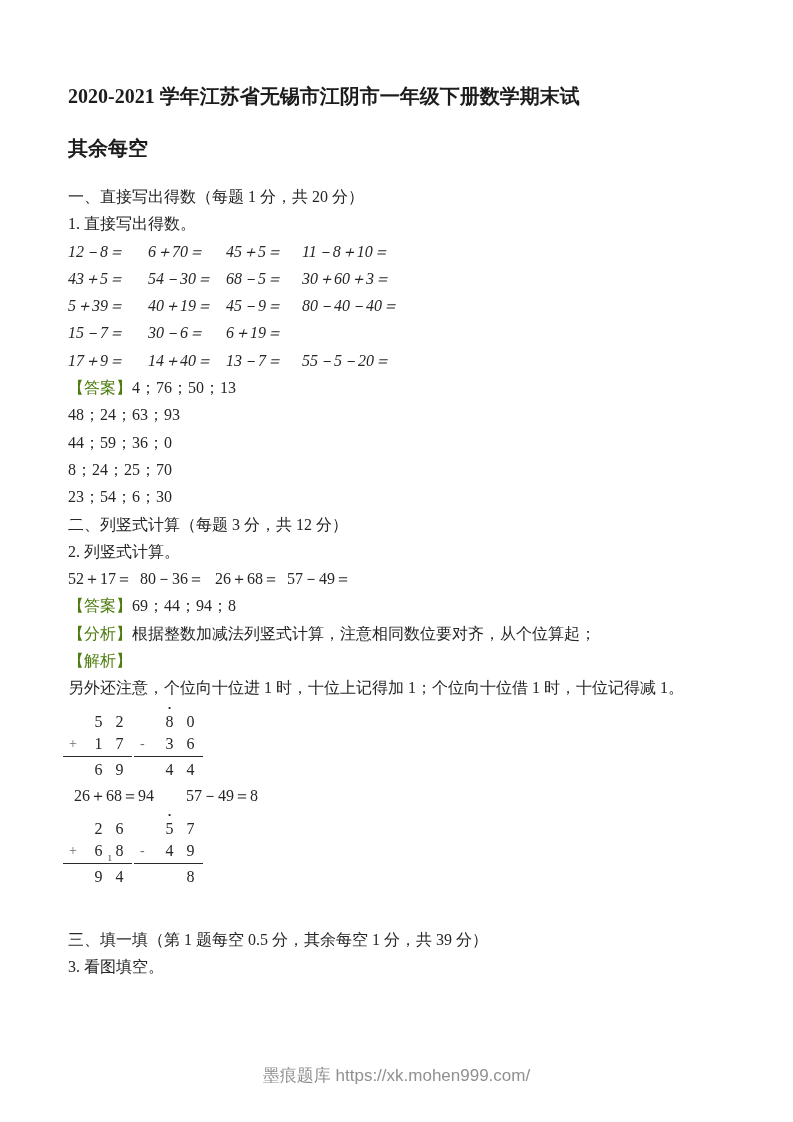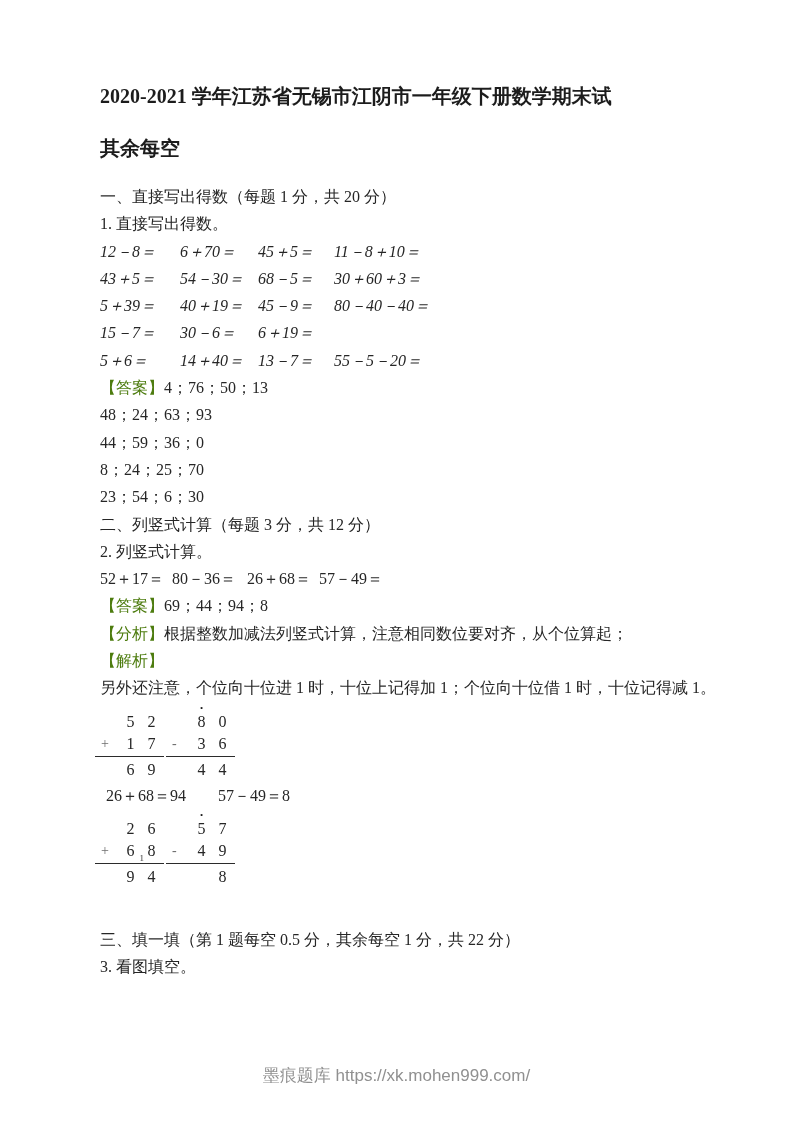--- a/index.html
+++ b/index.html
@@ -4,21 +4,21 @@
 <style>
   html, body { margin: 0; padding: 0; }
   body {
     width: 793px; height: 1122px;
     background: #ffffff;
     position: relative;
     overflow: hidden;
     font-family: "Liberation Serif", "DejaVu Serif", serif;
     color: #262626;
   }
-  .content { padding: 70px 100px 0 100px; }
+  .content { padding: 70px 100px 0 68px; }
 
   .doc-title { font-size: 20px; font-weight: bold; color: #1c1c1c; }
   .doc-title .t-line { line-height: 52px; white-space: nowrap; }
 
   .body-text { font-size: 16px; margin-top: 9px; }
   .line { line-height: 27.3px; margin: 0; white-space: nowrap; }
 
   .eq-grid { display: grid; grid-template-columns: 80px 78px 76px auto; line-height: 27.3px; font-style: italic; }
   .eq-grid span { white-space: nowrap; }
 
@@ -83,21 +83,21 @@
       <span>40＋19＝</span>
       <span>45－9＝</span>
       <span>80－40－40＝</span>
     </div>
     <div class="eq-grid">
       <span>15－7＝</span>
       <span>30－6＝</span>
       <span>6＋19＝</span>
     </div>
     <div class="eq-grid">
-      <span>5＋6＝</span>
+      <span>17＋9＝</span>
       <span>14＋40＝</span>
       <span>13－7＝</span>
       <span>55－5－20＝</span>
     </div>
 
     <p class="line"><span class="blue">【答案】</span><span>4；76；50；13</span></p>
     <p class="line">48；24；63；93</p>
     <p class="line">44；59；36；0</p>
     <p class="line">8；24；25；70</p>
     <p class="line">23；54；6；30</p>
@@ -190,19 +190,19 @@
         </div>
         <div class="vline"></div>
         <div class="vrow">
           <span class="vop"></span>
           <span class="vd"></span>
           <span class="vd">8</span>
         </div>
       </div>
     </div>
 
-    <p class="line section3">三、填一填（第 1 题每空 0.5 分，其余每空 1 分，共 22 分）</p>
+    <p class="line section3">三、填一填（第 1 题每空 0.5 分，其余每空 1 分，共 39 分）</p>
     <p class="line">3. 看图填空。</p>
 
   </div>
 </div>
 
 <div class="page-footer">墨痕题库 https://xk.mohen999.com/</div>
 
 </body></html>

